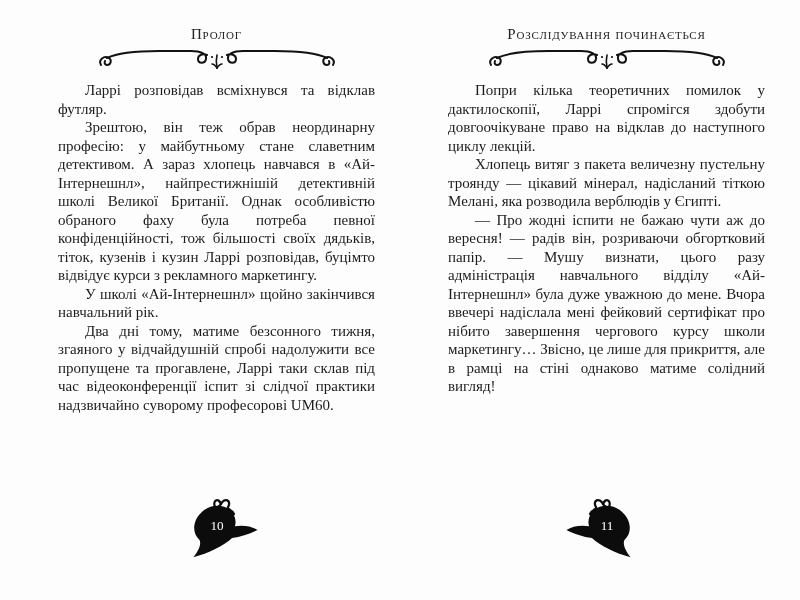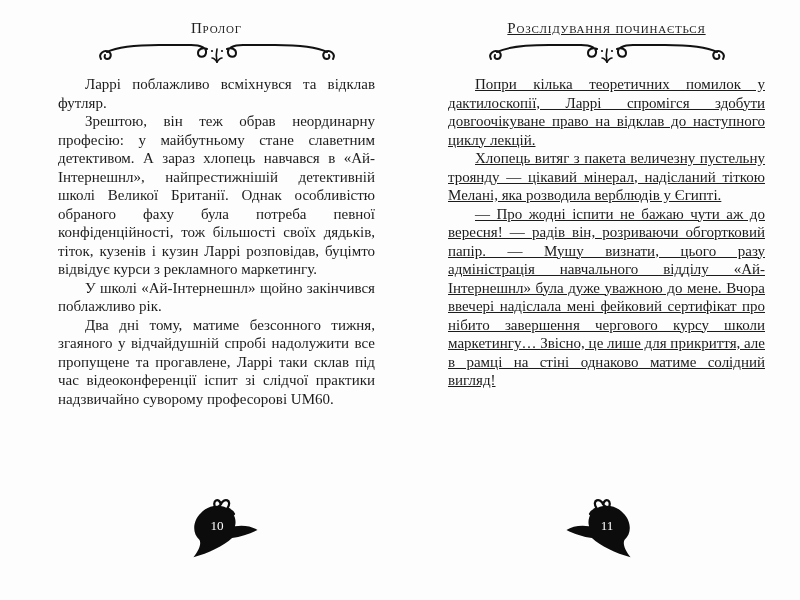--- a/index.html
+++ b/index.html
@@ -8,24 +8,24 @@
     background: #fdfdfd;
     color: #1c1c1c;
     font-family: "Liberation Serif", "DejaVu Serif", serif;
     overflow: hidden;
   }
   .spread { display: flex; width: 800px; height: 600px; }
   .page {
     width: 400px; height: 568px;
     box-sizing: border-box;
     display: flex; flex-direction: column;
-    padding-top: 20px;
+    padding-top: 26px;
   }
   .page-left  { padding-left: 58px; padding-right: 25px; }
-  .page-right { padding-left: 48px; padding-right: 35px; text-decoration: underline; }
+  .page-right { padding-left: 48px; padding-right: 35px; }
 
   .running-head {
     text-align: center;
     font-variant: small-caps;
     font-size: 15px;
     letter-spacing: 0.8px;
     line-height: 16px;
     color: #222;
     white-space: nowrap;
   }
@@ -72,23 +72,23 @@
       <g stroke-width="1.6">
         <path d="M122 9 C121 13 121 17 122 22"></path>
         <path d="M122 22 C120 19 118.5 18 117 18"></path>
         <path d="M122 22 C124 19 125.5 18 127 18"></path>
         <circle cx="117" cy="11" r="1.1" fill="#121212" stroke="none"></circle>
         <circle cx="127" cy="11" r="1.1" fill="#121212" stroke="none"></circle>
       </g>
     </svg>
 
     <div class="page-body">
-        <p>Ларрі поблажливо всміхнувся та відклав футляр.</p>
+        <p>Ларрі розповідав всміхнувся та відклав футляр.</p>
         <p>Зрештою, він теж обрав неординарну професію: у майбутньому стане славетним детективом. А зараз хлопець навчався в «Ай-Інтернешнл», найпрестижнішій детективній школі Великої Британії. Однак особливістю обраного фаху була потреба певної конфіденційності, тож більшості своїх дядьків, тіток, кузенів і кузин Ларрі розповідав, буцімто відвідує курси з рекламного маркетингу.</p>
-        <p>У школі «Ай-Інтернешнл» щойно закінчився поблажливо рік.</p>
+        <p>У школі «Ай-Інтернешнл» щойно закінчився навчальний рік.</p>
         <p>Два дні тому, матиме безсонного тижня, згаяного у відчайдушній спробі надолужити все пропущене та прогавлене, Ларрі таки склав під час відеоконференції іспит зі слідчої практики надзвичайно суворому професорові UM60.</p>
       </div>
 
     <div class="page-footer">
       <svg class="hat-badge" width="86" height="66" viewBox="0 0 90 70">
         <path fill="#0c0c0c" d="M28 17 C38 5 60 7 64 22 C64.8 25 65 28 64 31 C73 29.5 82 31 88 35 C80 39 70 42.5 61 43.5 C52 52 36 59.5 20 64 C26 56 28.5 50 26.5 45.5 C18 38 19.5 25 28 17 Z"></path>
         <path fill="none" stroke="#0c0c0c" stroke-width="2.4" stroke-linecap="round" d="M44 13 C38 3 48 0 49 8 C52 0 62 3 56 12 M49 8 C47 10 45 11.5 44 13 M56 12 C60 14 62 16 63 18"></path>
         <text class="hat-num" x="45" y="35" text-anchor="middle">10</text>
       </svg>
     </div>

